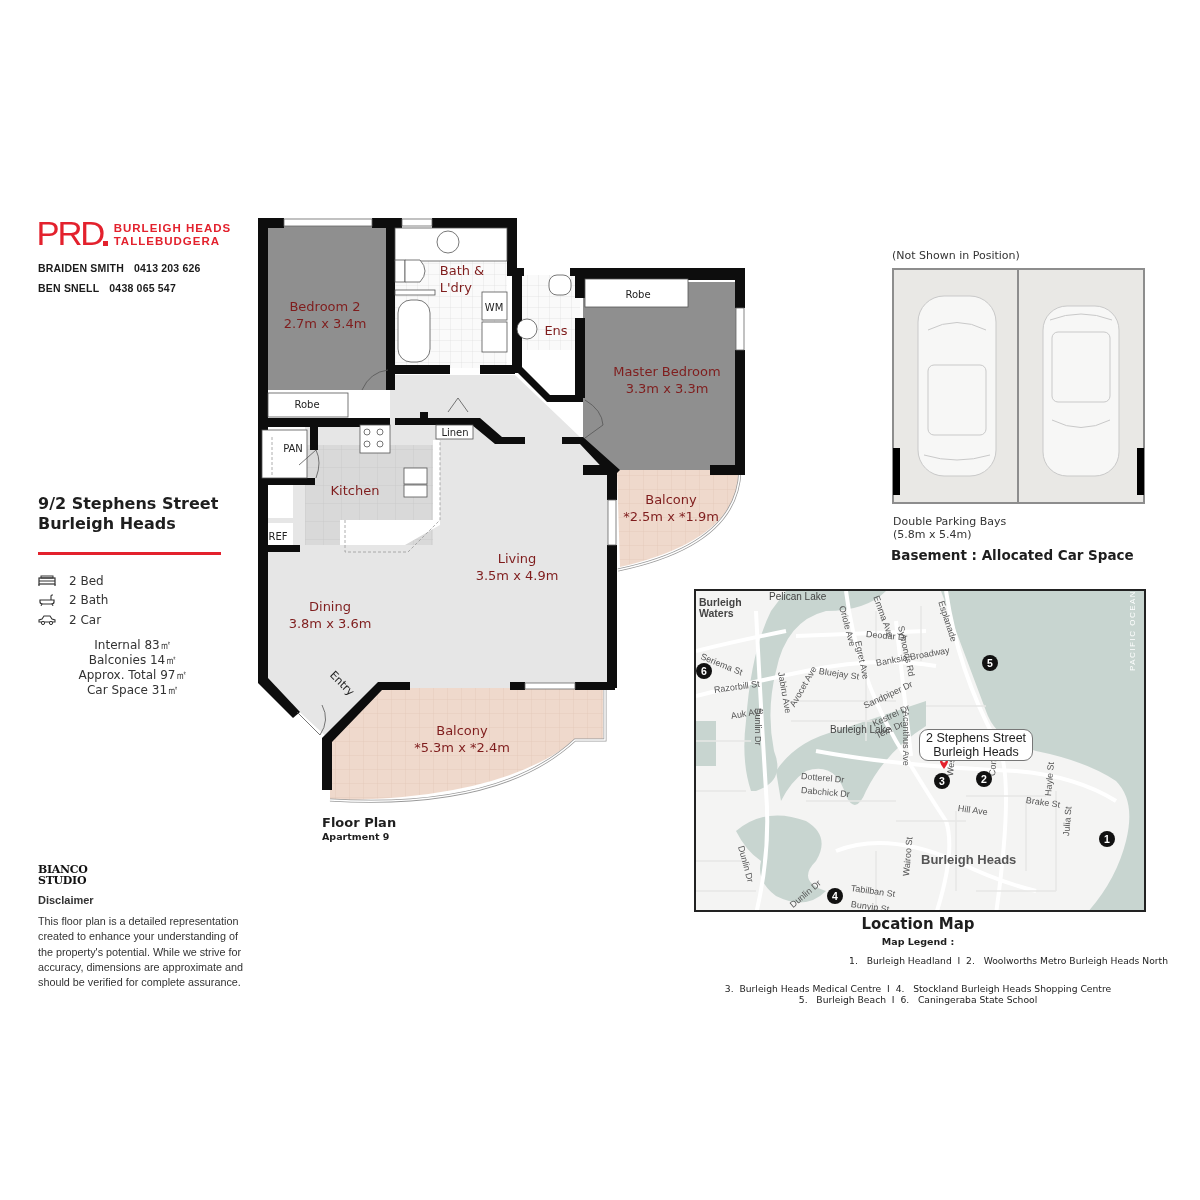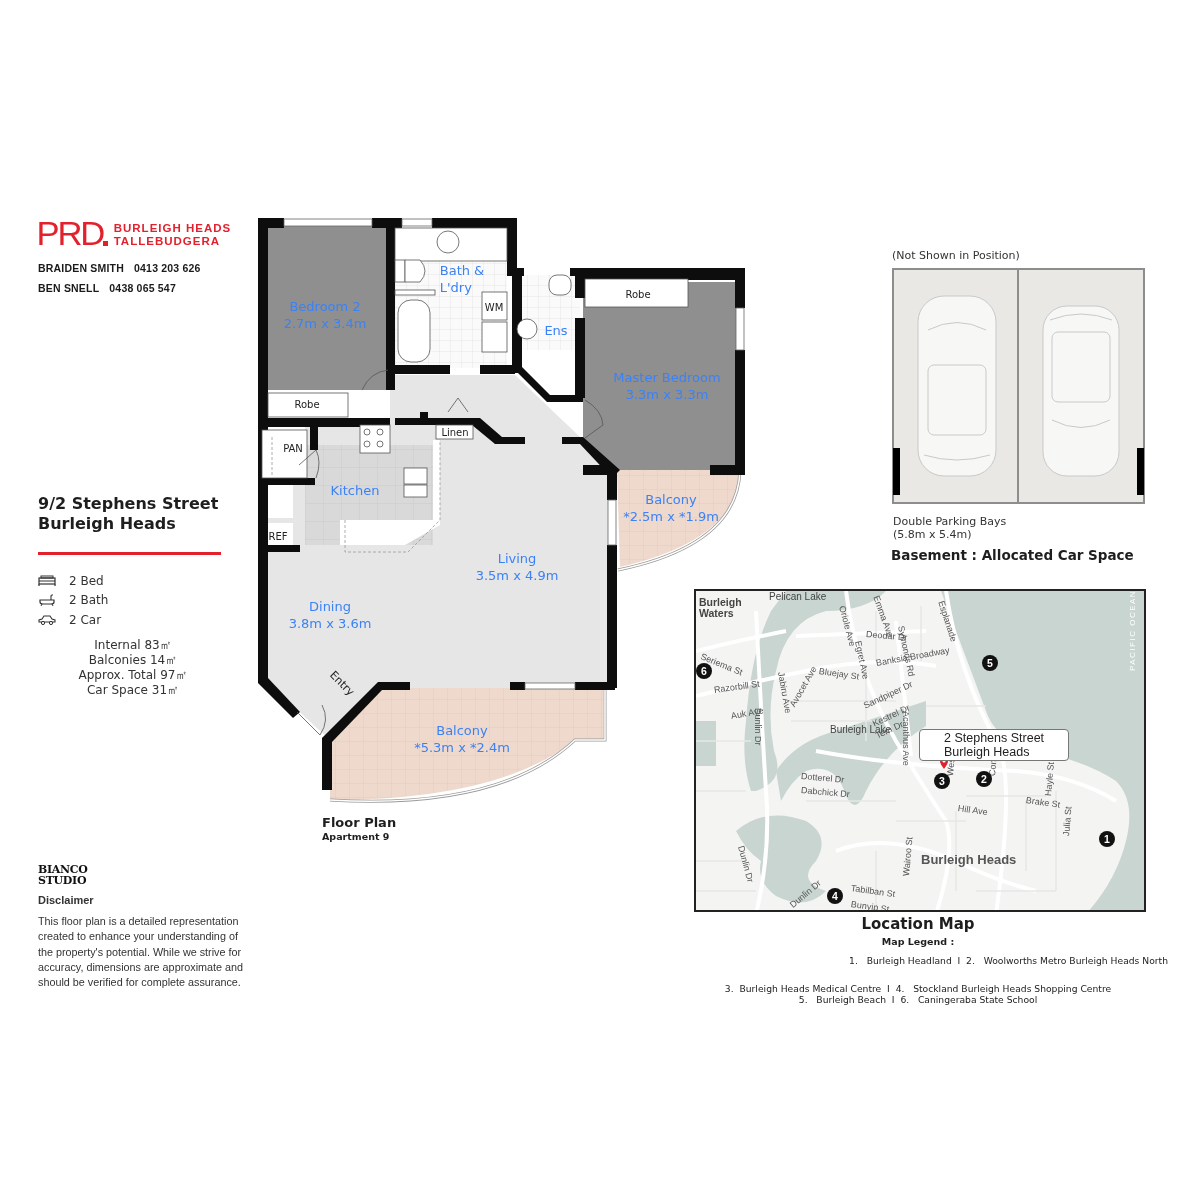--- a/index.html
+++ b/index.html
@@ -26,40 +26,40 @@
   .areas { margin-top: 8px; font-size: 12px; line-height: 15px; color: #333; text-align: center; }
 
   
   .bianco { position: absolute; left: 38px; top: 864px; font-family: "DejaVu Serif", serif; font-size: 11px; font-weight: 700; line-height: 11px; letter-spacing: -0.3px; color: #111; }
   .disc-title { position: absolute; left: 38px; top: 894px; font-family: "Liberation Sans", sans-serif; font-size: 11px; font-weight: 600; color: #333; }
   .disc-text { position: absolute; left: 38px; top: 914px; width: 210px; font-family: "Liberation Sans", sans-serif; font-size: 10.8px; line-height: 15.3px; color: #333; }
 
   
   .plan { position: absolute; left: 250px; top: 205px; width: 520px; height: 620px; }
   .plan svg { position: absolute; left: 0; top: 0; }
-  .room-label { position: absolute; text-align: center; font-size: 13px; color: #3b82f6; line-height: 17px; white-space: nowrap; transform: translateX(-50%); }
+  .room-label { position: absolute; text-align: center; font-size: 13px; color: #7f1d1d; line-height: 17px; white-space: nowrap; transform: translateX(-50%); }
   .small-label { position: absolute; font-size: 10px; color: #222; white-space: nowrap; transform: translateX(-50%); }
   .fp-title { position: absolute; left: 322px; top: 815px; font-size: 13px; font-weight: 600; color: #1e1e1e; }
   .fp-sub { position: absolute; left: 322px; top: 831px; font-size: 9.5px; font-weight: 600; color: #1e1e1e; }
 
   
   .nsip { position: absolute; left: 892px; top: 249px; font-size: 11px; color: #333; }
   .parking { position: absolute; left: 892px; top: 268px; width: 253px; height: 236px; background: #e9e8e5; border: 2px solid #8d8d8d; }
   .parking .divider { position: absolute; left: 123px; top: 0; width: 2px; height: 100%; background: #8d8d8d; }
   .parking .post { position: absolute; width: 7px; height: 47px; background: #000; top: 178px; }
   .park-caption { position: absolute; left: 893px; top: 515px; font-size: 11px; line-height: 13px; color: #333; }
   .basement { position: absolute; left: 891px; top: 547px; font-size: 13.5px; font-weight: 600; color: #1e1e1e; }
 
   
   .map { position: absolute; left: 694px; top: 589px; width: 452px; height: 323px; border: 2px solid #222; background: #f4f4f3; overflow: hidden; }
   .map svg { position: absolute; left: 0; top: 0; }
   .map-label { position: absolute; font-family: "Liberation Sans", sans-serif; font-size: 9px; color: #555; white-space: nowrap; transform-origin: left center; }
   .map-place { position: absolute; font-family: "Liberation Sans", sans-serif; font-weight: 700; color: #444; white-space: nowrap; }
   .marker { position: absolute; width: 16px; height: 16px; border-radius: 50%; background: #111; color: #fff; font-family: "Liberation Sans", sans-serif; font-size: 10.5px; font-weight: 700; text-align: center; line-height: 16px; }
-  .callout { position: absolute; left: 223px; top: 138px; padding: 1px 24px; background: #fff; border: 1px solid #777; border-radius: 4px; font-family: "Liberation Sans", sans-serif; font-size: 12.5px; line-height: 14px; color: #222; }
+  .callout { position: absolute; left: 223px; top: 138px; padding: 1px 6px; background: #fff; border: 1px solid #777; border-radius: 9px; text-align: center; font-family: "Liberation Sans", sans-serif; font-size: 12.5px; line-height: 14px; color: #222; }
   .ocean-label { position: absolute; left: 432px; top: 80px; font-family: "Liberation Sans", sans-serif; font-size: 8px; letter-spacing: 1.5px; color: #fff; transform: rotate(-90deg); transform-origin: left top; white-space: nowrap; }
 
   .loc-title { position: absolute; left: 0; width: 1200px; top: 915px; padding-left: 668px; padding-right: 0; }
   .loc-title div { width: 500px; text-align: center; }
   .loc-h { font-size: 15px; font-weight: 600; color: #1e1e1e; }
   .loc-sub { font-size: 9.5px; font-weight: 600; color: #1e1e1e; margin-top: 3px; }
   .legend { position: absolute; left: 668px; width: 500px; top: 955px; text-align: center; font-size: 9.2px; line-height: 11.5px; color: #222; }
 </style>
 </head>
 <body>
@@ -257,21 +257,21 @@
     <div>Bedroom 2</div>
     <div>2.7m x 3.4m</div>
   </div>
   <div class="room-label" style="left:212px; top:57px; text-align:left;">
     <div>Bath &amp;</div>
     <div>L'dry</div>
   </div>
   <div class="small-label" style="left:244px; top:97px;">WM</div>
   <div class="room-label" style="left:306px; top:117px;">Ens</div>
   <div class="small-label" style="left:388px; top:84px;">Robe</div>
-  <div class="room-label" style="left:417px; top:164px;">
+  <div class="room-label" style="left:417px; top:158px;">
     <div>Master Bedroom</div>
     <div>3.3m x 3.3m</div>
   </div>
   <div class="small-label" style="left:57px; top:194px;">Robe</div>
   <div class="small-label" style="left:205px; top:222px;">Linen</div>
   <div class="small-label" style="left:43px; top:238px;">PAN</div>
   <div class="room-label" style="left:105px; top:277px;">Kitchen</div>
   <div class="small-label" style="left:28px; top:326px;">REF</div>
   <div class="room-label" style="left:421px; top:286px;">
     <div>Balcony</div>

